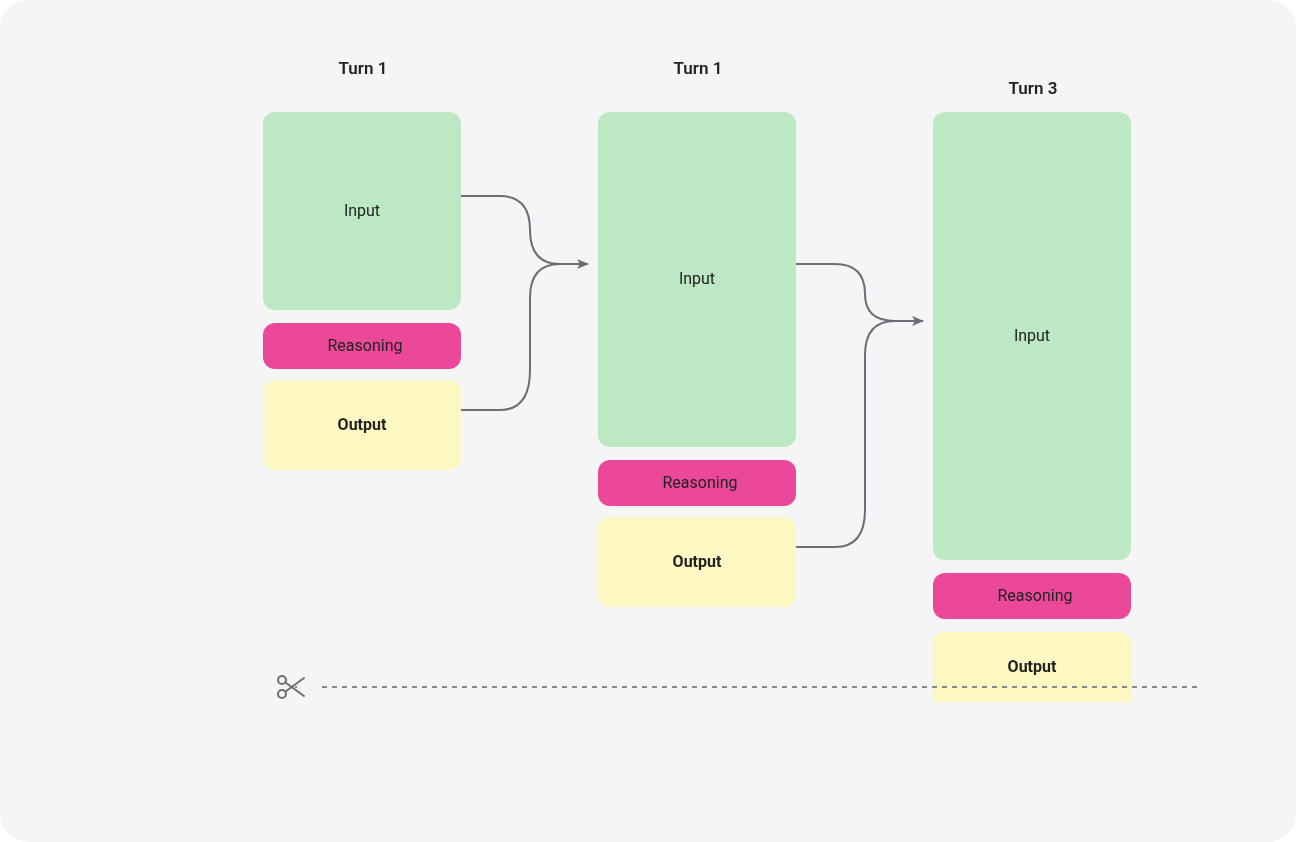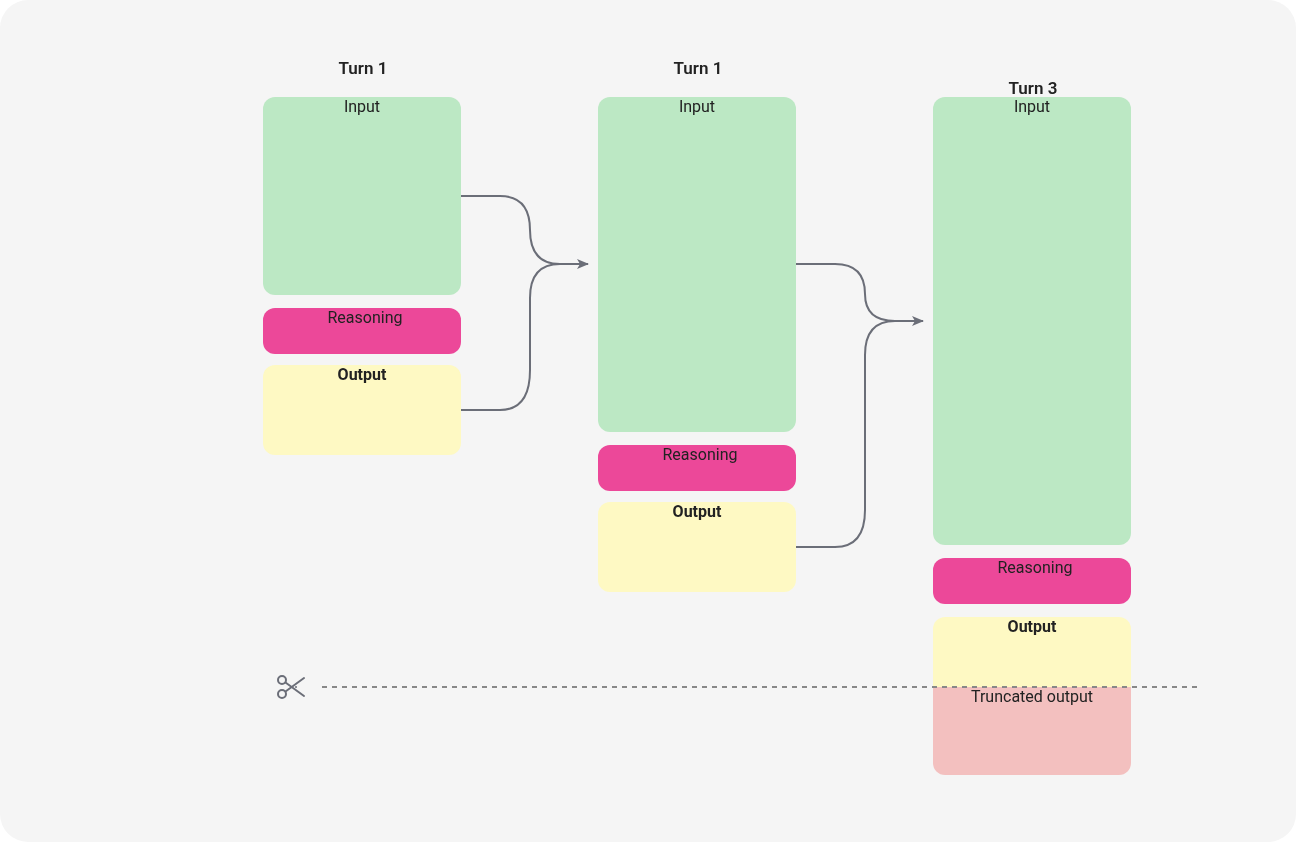--- a/index.html
+++ b/index.html
@@ -29,27 +29,28 @@
     text-align: center;
     font-size: 17px;
     font-weight: 600;
     color: #222;
   }
   .box {
     position: absolute;
     width: 198px;
     border-radius: 12px;
     display: flex;
-    align-items: flex-start;
+    align-items: center;
     justify-content: center;
     font-size: 16px;
     color: #222;
     box-sizing: border-box;
     text-align: center;
     line-height: 1.3;
+    margin-top: 15px;
   }
   .box.input { background: #bce8c4; }
   .box.reasoning { background: #ec4899; padding-left: 6px; }
   .box.output { background: #fef9c3; font-weight: bold; }
   .box.truncated { background: #f3c0bf; }
   .context-label {
     position: absolute;
     right: 1026px;
     text-align: right;
     font-size: 16px;
@@ -96,23 +97,20 @@
 
   <div class="box input" style="left:933px; top:97px; height:448px;">
     <span>Input</span>
   </div>
   <div class="box reasoning" style="left:933px; top:558px; height:46px;">
     <span>Reasoning</span>
   </div>
   <div class="box output" style="left:933px; top:617px; height:70px; border-bottom-left-radius:0; border-bottom-right-radius:0;">
     <span>Output</span>
   </div>
-  <div class="box truncated" style="left:933px; top:687px; height:88px; border-top-left-radius:0; border-top-right-radius:0;">
-    <span style="max-width:140px;">Truncated output</span>
-  </div>
 
 
   <svg class="overlay" viewBox="0 0 1296 842">
     <defs>
       <marker id="arrowhead" markerWidth="12" markerHeight="10" refX="11" refY="5" orient="auto" markerUnits="userSpaceOnUse">
         <path d="M0,0 L12,5 L0,10 L3,5 Z" fill="#6b6e78"></path>
       </marker>
     </defs>
 
     <path d="M 461 196 L 500 196 Q 530 196 530 230 L 530 230 Q 530 264 560 264 L 588 264" fill="none" stroke="#6b6e78" stroke-width="2"></path>

